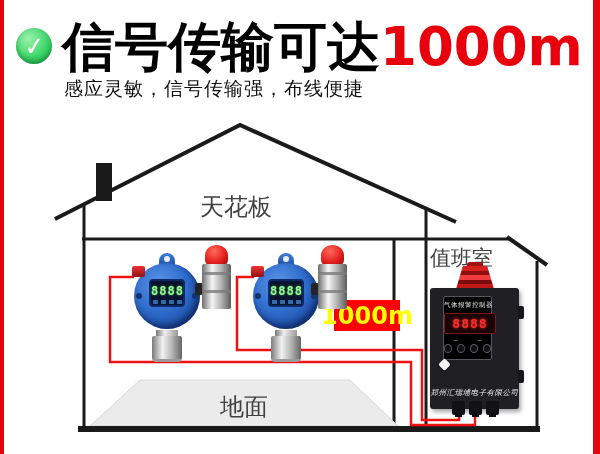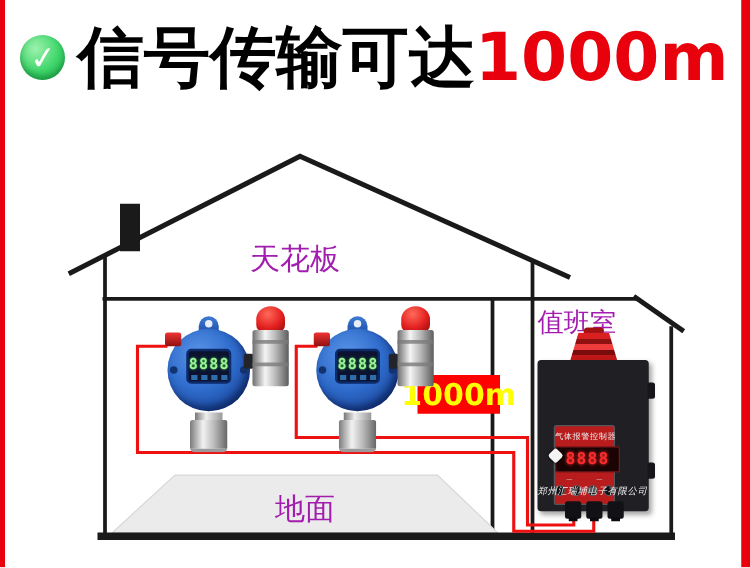--- a/index.html
+++ b/index.html
@@ -16,21 +16,21 @@
   .check span{color:#fff;font-size:25px;font-weight:bold;transform:rotate(-6deg);line-height:1;}
   .title{position:absolute;left:62px;top:18px;font-size:53px;font-weight:800;color:#000;
          letter-spacing:0px;white-space:nowrap;line-height:1.1;}
   .title .red{color:#e8000c;}
   .subtitle{position:absolute;left:64px;top:76px;font-size:19px;color:#111;letter-spacing:1px;}
 
   
   svg.lines{position:absolute;left:0;top:0;}
 
   
-  .lbl{position:absolute;color:#a21caf;}
+  .lbl{position:absolute;color:#404040;}
   .lbl-ceiling{left:200px;top:191px;font-size:24px;}
   .lbl-duty{left:430px;top:244px;font-size:21px;font-weight:normal;}
   .lbl-ground{left:179px;top:391px;width:130px;text-align:center;font-size:24px;}
   .badge-distance{position:absolute;left:334px;top:300px;width:66px;height:31px;background:#fe0000;
          color:#ffff00;font-size:24px;font-weight:800;display:flex;align-items:center;justify-content:center;}
 
   
   .detector{position:absolute;top:253px;width:68px;height:110px;}
   .det-ear{position:absolute;left:26px;top:0;width:16px;height:14px;border-radius:8px 8px 2px 2px;
            background:linear-gradient(180deg,#3f7cd6,#1d4da6);}
@@ -64,49 +64,50 @@
   .alarm-bracket{position:absolute;left:-7px;top:38px;width:8px;height:12px;background:#23242a;border-radius:2px;}
 
   
   .beacon-cap{position:absolute;left:467px;top:262px;width:16px;height:5px;background:#a31212;border-radius:3px 3px 0 0;}
   .beacon{position:absolute;left:456px;top:266px;width:38px;height:23px;
           clip-path:polygon(18% 0%,82% 0%,100% 100%,0% 100%);
           background:linear-gradient(180deg,#d92020 0 5px,#8f1010 5px 9px,#ef3c3c 9px 14px,#7a0c0c 14px 18px,#c01818 18px 23px);}
   .ctrl-box{position:absolute;left:430px;top:288px;width:89px;height:121px;background:#1f1f24;
           border-radius:3px;box-shadow:2px 3px 4px rgba(0,0,0,.35);}
   .ctrl-tab{position:absolute;right:-5px;width:6px;height:13px;background:#17171b;border-radius:0 2px 2px 0;}
-  .ctrl-panel{position:absolute;left:13px;top:8px;width:49px;height:64px;background:#b91c1c;
-          border:1px solid #55555c;border-radius:2px;box-sizing:border-box;margin-top:44px;}
+  .ctrl-panel{position:absolute;left:13px;top:8px;width:49px;height:64px;background:#000000;
+          border:1px solid #55555c;border-radius:2px;box-sizing:border-box;}
   .ctrl-title{color:#e9e9e9;font-size:6.5px;text-align:center;margin-top:4px;white-space:nowrap;letter-spacing:.5px;}
   .ctrl-led{margin:3px auto 0;width:50px;height:19px;background:#1a0404;border:1px solid #78161c;
           border-radius:2px;display:flex;align-items:center;justify-content:center;}
   .ctrl-digits{color:#ff2a2a;font-family:"DejaVu Sans Mono",monospace;font-size:13px;font-weight:bold;
           letter-spacing:1px;text-shadow:0 0 3px #f33;}
   .ctrl-dashes{display:flex;justify-content:space-between;padding:0 9px;color:#cfcfcf;font-size:5px;margin-top:3px;}
   .ctrl-btns{display:flex;justify-content:center;gap:5px;margin-top:1px;}
   .ctrl-btns i{width:7px;height:7px;border-radius:50%;background:#101014;border:1px solid #5c5c64;display:block;}
   .ctrl-logo{position:absolute;left:10px;top:72px;width:9px;height:9px;background:#f3f3f3;
           transform:rotate(45deg);border-radius:2px;box-shadow:0 0 2px #000;}
-  .ctrl-company{position:absolute;left:0;top:100px;width:100%;color:#f0f0f0;
+  .ctrl-company{position:absolute;left:0;top:100px;width:100%;text-align:center;color:#f0f0f0;
           font-size:7.5px;font-style:italic;white-space:nowrap;letter-spacing:.5px;}
   .gland{position:absolute;top:113px;width:13px;height:14px;background:#121216;border-radius:2px;}
   .gland::after{content:"";position:absolute;left:3px;top:13px;width:7px;height:3px;background:#0c0c10;}
 </style>
 </head>
 <body>
 
 <div class="canvas">
 
   <div class="edge-bar edge-left" style="background:#e8000c;"></div>
   <div class="edge-bar edge-right" style="background:#e8000c;"></div>
 
   <div class="check">
     <span>✓</span>
   </div>
   <div class="title"><span>信号传输可达</span><span class="red">1000m</span></div>
+  <div class="subtitle">感应灵敏，信号传输强，布线便捷</div>
 
   <svg class="lines" width="600" height="454" viewBox="0 0 600 454">
 
     <polyline points="55,219 240,125 456,222" fill="none" stroke="#1a1a1a" stroke-width="4"></polyline>
     <rect x="96" y="163" width="16" height="38" fill="#1a1a1a"></rect>
 
     <line x1="84" y1="204" x2="84" y2="429" stroke="#1a1a1a" stroke-width="3"></line>
     <line x1="82" y1="239" x2="510" y2="239" stroke="#1a1a1a" stroke-width="3"></line>
     <line x1="507" y1="237" x2="547" y2="265" stroke="#1a1a1a" stroke-width="4"></line>
     <line x1="394" y1="239" x2="394" y2="428" stroke="#1a1a1a" stroke-width="3"></line>

